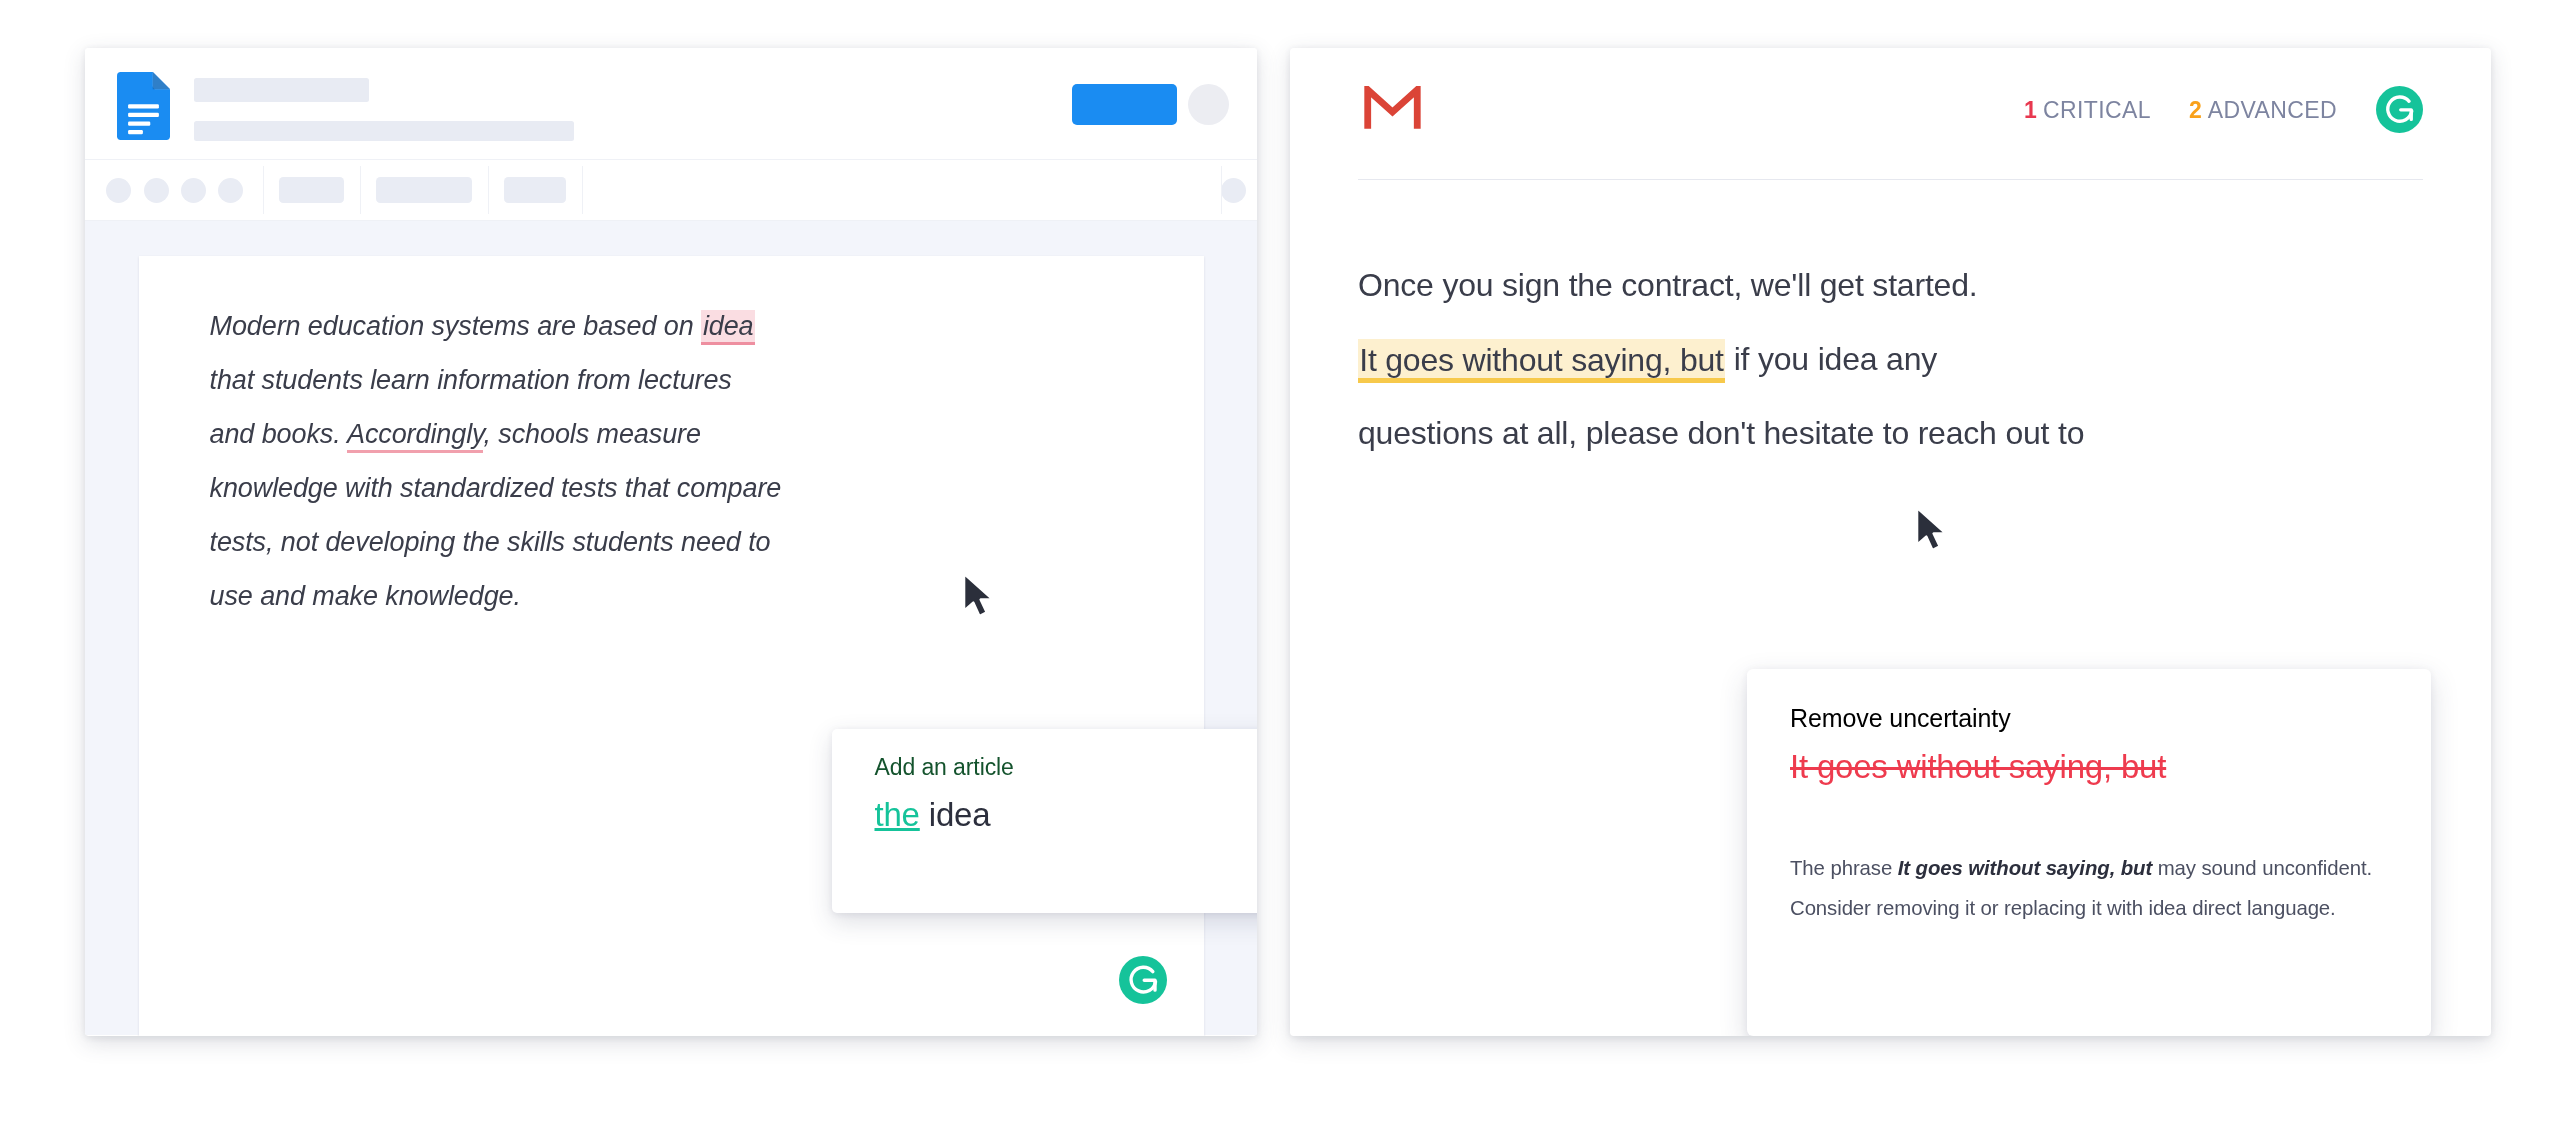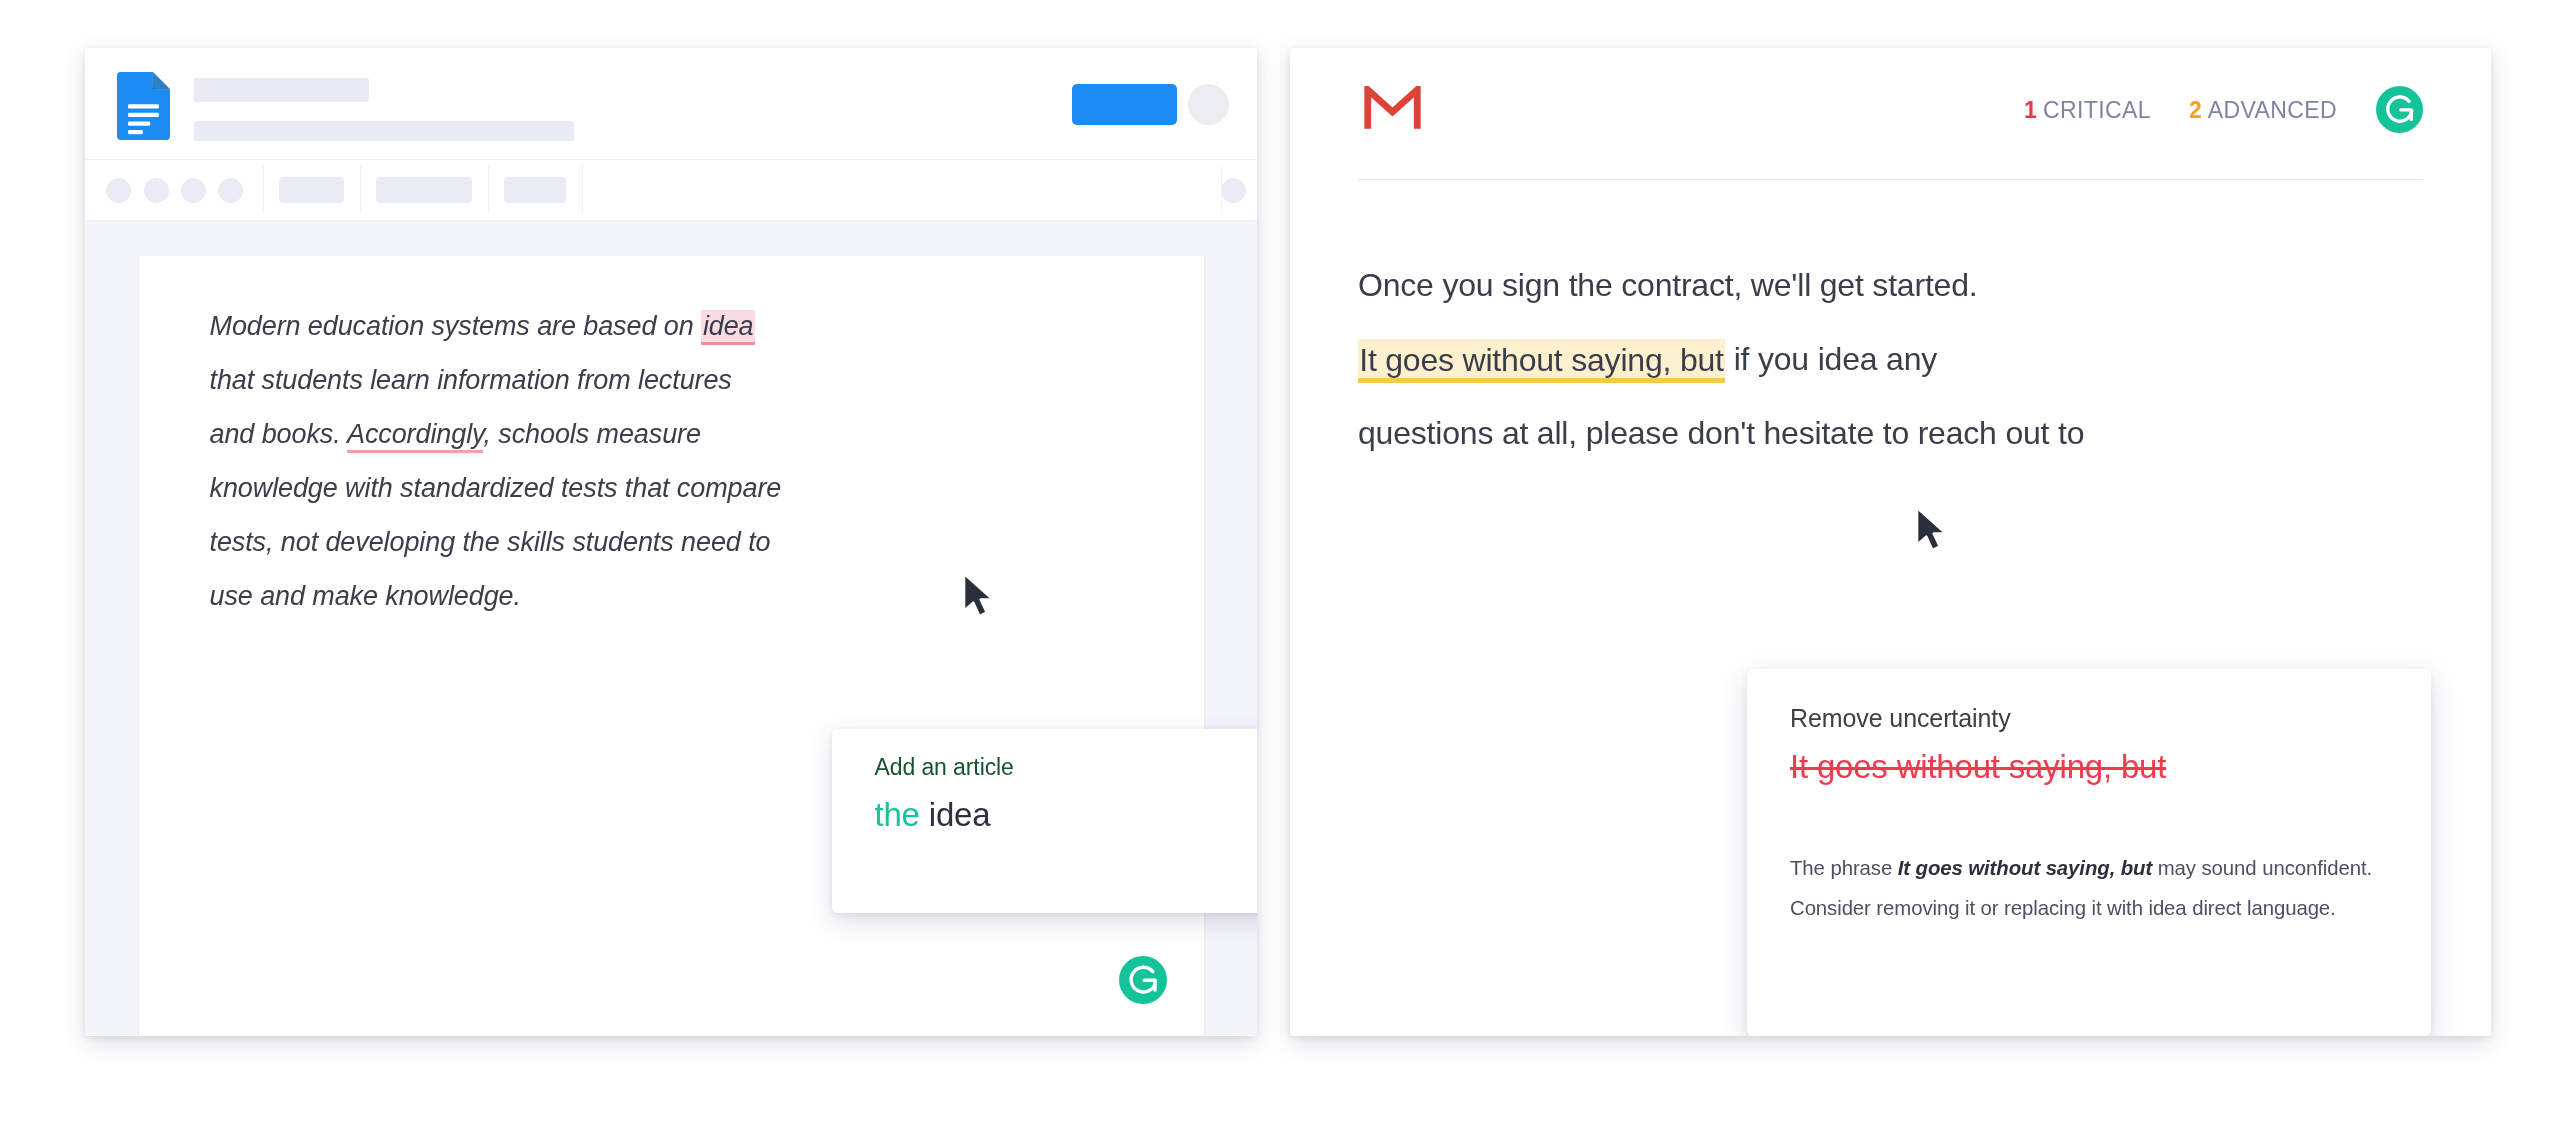--- a/index.html
+++ b/index.html
@@ -216,21 +216,21 @@
     letter-spacing: -0.1px;
   }
   .docs-popup .popup-replacement {
     position: absolute;
     left: 43px;
     top: 67px;
     font-size: 33px;
     color: #2c2f3d;
     letter-spacing: -0.2px;
   }
-  .docs-popup .popup-replacement .ins { color: #15c39a; }
+  .docs-popup .popup-replacement .ins { color: #15c39a; text-decoration: underline; }
 
   
   #gmail-card {
     position: absolute;
     left: 1290px;
     top: 48px;
     width: 1201px;
     height: 988px;
     background: #ffffff;
     border-radius: 3.7px;
@@ -308,21 +308,21 @@
     border-radius: 6.2px;
     box-shadow: 0 10px 28px rgba(47, 53, 84, 0.17),
                 0 1.9px 7.4px rgba(47, 53, 84, 0.08);
     z-index: 40;
   }
   .gsc-title {
     position: absolute;
     left: 43px;
     top: 35px;
     font-size: 25px;
-    color: #404040;
+    color: #000000;
     letter-spacing: -0.1px;
   }
   .gsc-strike {
     position: absolute;
     left: 43px;
     top: 79px;
     font-size: 33px;
     color: #ee3b4e;
     letter-spacing: -0.2px;
     text-decoration: line-through;

